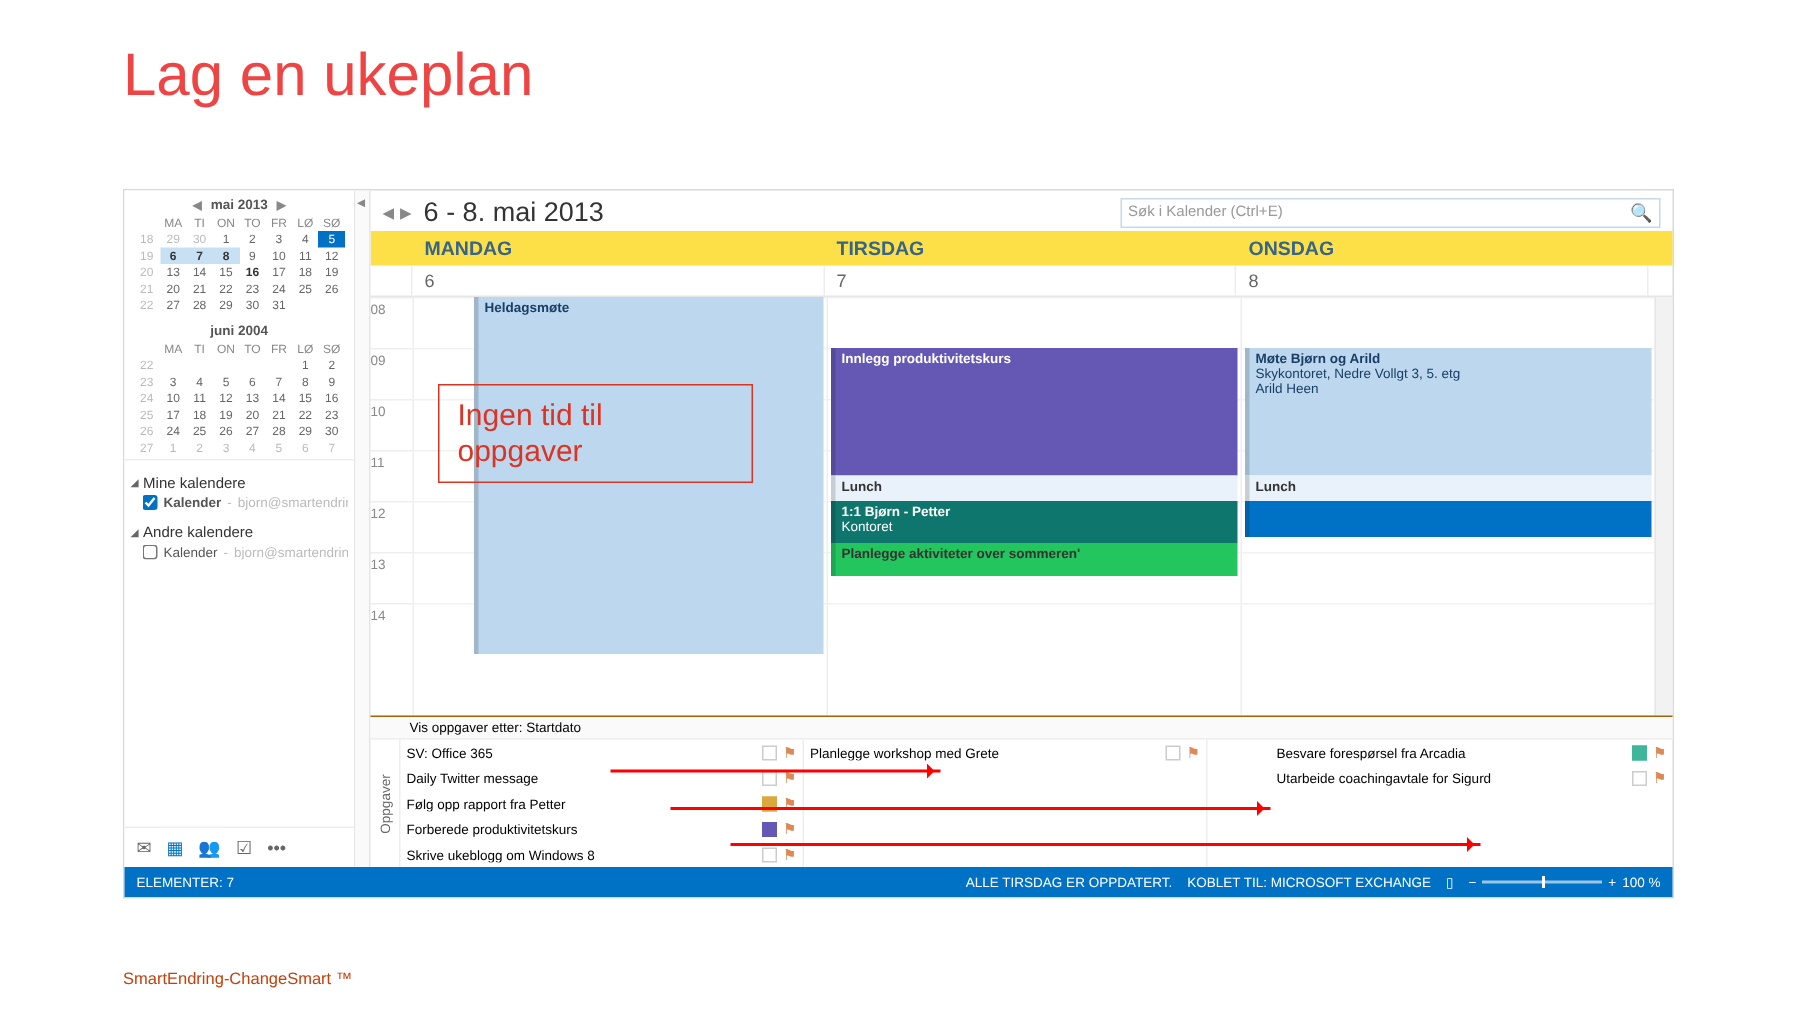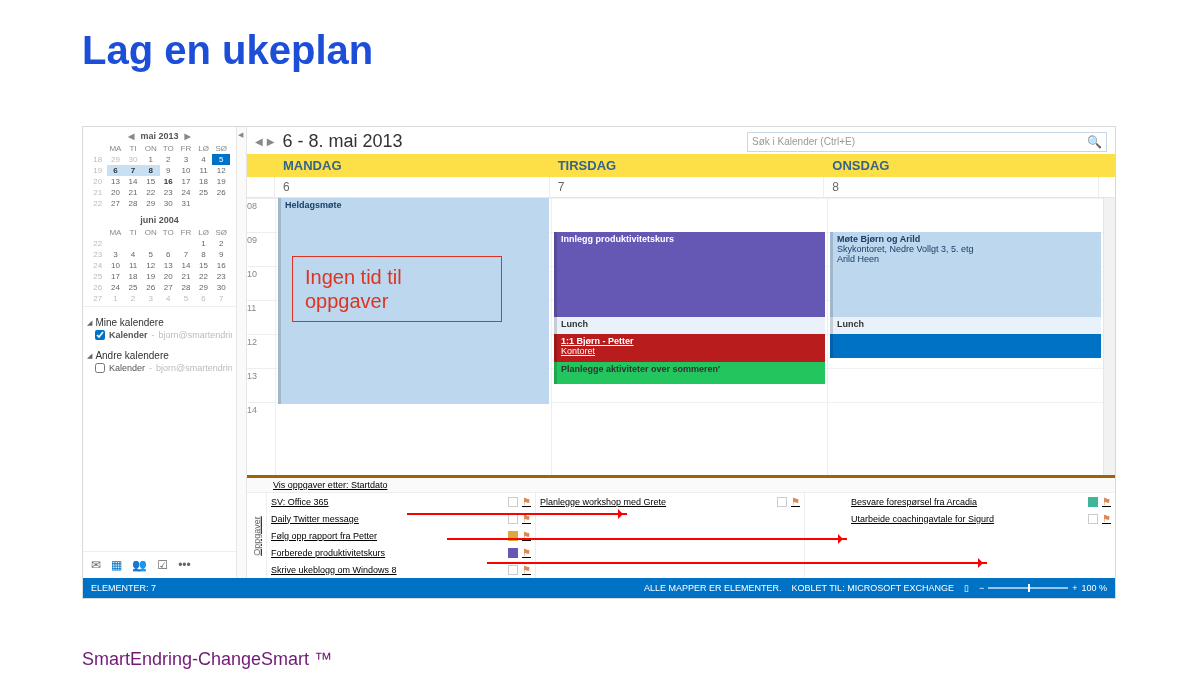--- a/index.html
+++ b/index.html
@@ -1,17 +1,17 @@
 <!DOCTYPE html>
 <html><head>
 <meta charset="utf-8">
 <style>
   * { box-sizing: border-box; margin: 0; padding: 0; font-family: "Segoe UI", Tahoma, sans-serif; }
   body { background: #fff; width: 1199px; height: 674px; overflow: hidden; position: relative; }
-  .slide-title { color: #1d4ed8; font-weight: 700; font-size: 40px; padding: 28px 0 0 82px; }
+  .slide-title { color: #ef4444; font-weight: 400; font-size: 40px; padding: 28px 0 0 82px; }
   .app { position: absolute; left: 82px; top: 126px; width: 1034px; height: 473px; border: 1px solid #d9d9d9; background:#fff; display:flex; flex-direction:column; }
   .app-body { flex: 1; display:flex; min-height:0; }
   
   .sidebar { width: 154px; background:#fff; border-right:1px solid #e6e6e6; display:flex; flex-direction:column; font-size:9px; color:#555; }
   .minical { padding: 4px 6px 2px; }
   .minical-head { display:flex; align-items:center; justify-content:center; gap:4px; font-weight:600; margin-bottom:2px;}
   .minical-head .nav { cursor:pointer; color:#888; font-size:8px; padding:0 2px;}
   .minical table { width:100%; border-collapse: collapse; table-layout:fixed;}
   .minical th, .minical td { text-align:center; font-size:8px; color:#666; padding:1px 0;}
   .minical th { color:#888; font-weight:400;}
@@ -45,28 +45,28 @@
   .date-row > div:last-child{border-right:none;}
   .grid { flex:1; display:flex; position:relative; min-height:0;}
   .hours-col { width:28px; font-size:9px; color:#888;}
   .hours-col div { height:34px; border-top:1px solid #eee; padding:2px 2px 0 0; text-align:left;}
   .day-col { flex:1; border-left:1px solid #eee; position:relative;}
   .slot { height:34px; border-top:1px solid #f1f1f1;}
   .scroll-track { width:12px; background:#f2f2f2; border-left:1px solid #e6e6e6;}
   .event { position:absolute; left:2px; right:2px; font-size:9px; padding:2px 4px; overflow:hidden; border-left:3px solid rgba(0,0,0,.15);}
   .ev-blue { background:#bcd7ee; color:#1a3e66;}
   .ev-purple { background:#6558b5; color:#fff;}
-  .ev-teal { background:#b91c1c; color:#fff;text-decoration:underline;}
+  .ev-teal { background:#0f766e; color:#fff;}
   .ev-gold { background:#22c55e; color:#333;}
   .ev-lite { background:#e9f2fa; color:#333;}
   .ev-solidblue { background:#0072c6;}
   .ev-title { font-weight:700;}
   .annot-box { position:absolute; border:1px solid #d32; color:#d32; background:transparent; font-size:20px; padding:8px 12px; line-height:1.2; pointer-events:none;}
   
-  .tasks { border-top:3px solid #a16207; font-size:9px; position:relative;text-decoration:underline;}
+  .tasks { border-top:1px solid #a16207; font-size:9px; position:relative;}
   .tasks-head { background:#fafafa; border-bottom:1px solid #eee; padding:2px 26px;}
   .tasks-body { display:flex;}
   .tasks-label { width:20px; border-right:1px solid #eee; display:flex; align-items:center; justify-content:center;}
   .tasks-label span{ transform:rotate(-90deg); font-size:9px; color:#666; white-space:nowrap;}
   .task-col { flex:1; border-right:1px solid #eee; padding:0 4px;}
   .task-col:last-child{border-right:none;margin-left:42px;}
   .task-row { display:flex; align-items:center; gap:4px; height:17px;}
   .task-row .txt { flex:1; white-space:nowrap; overflow:hidden; text-overflow:ellipsis;}
   .chip { width:10px; height:10px; border:1px solid #ccc;}
   .chip.g{background:#3fb59a;border-color:#3fb59a;}
@@ -74,21 +74,21 @@
   .chip.o{background:#d9a93d;border-color:#d9a93d;}
   .flag { color:#d85; font-size:10px;}
   .arrow { position:absolute; height:2px; background:#f00; pointer-events:none;}
   .arrow::after{content:""; position:absolute; right:-1px; top:-4px; border:5px solid transparent; border-left-color:#f00;}
   
   .statusbar { height:20px; background:#0072c6; color:#fff; display:flex; align-items:center; font-size:9px; padding:0 8px; gap:10px;}
   .statusbar .grow{flex:1;}
   .zoom { display:flex; align-items:center; gap:4px;}
   .zoom .track{ width:80px; height:2px; background:#9cc5e8; position:relative;}
   .zoom .track::after{content:""; position:absolute; left:50%; top:-3px; width:2px; height:8px; background:#fff;}
-  .footer-note { position:absolute; left:82px; bottom:4px; color:#701a75; font-size:18px;}
+  .footer-note { position:absolute; left:82px; bottom:15px; color:#c2410c; font-size:11px;}
 </style>
 </head>
 <body>
 
 <div class="slide-title">Lag en ukeplan</div>
 
 <div class="app">
   <div class="app-body">
 
     <div class="sidebar">
@@ -309,21 +309,21 @@
           </div>
 
         <div class="day-col" id="dc1">
             <div class="slot"></div>
             <div class="slot"></div>
             <div class="slot"></div>
             <div class="slot"></div>
             <div class="slot"></div>
             <div class="slot"></div>
             <div class="slot"></div>
-          <div class="event ev-blue" style="top:0;height:206px;">
+          <div class="event ev-blue" style="top:0;height:238px;margin-left:38px;">
             <div class="ev-title">Heldagsmøte</div>
           </div>
           <div class="annot-box" style="top:58px;left:16px;width:210px;">Ingen tid til oppgaver</div>
         </div>
 
         <div class="day-col" id="dc2">
             <div class="slot"></div>
             <div class="slot"></div>
             <div class="slot"></div>
             <div class="slot"></div>
@@ -424,21 +424,21 @@
         <div class="arrow" style="top:35px;left:160px;width:220px;"></div>
         <div class="arrow" style="top:60px;left:200px;width:400px;"></div>
         <div class="arrow" style="top:84px;left:240px;width:500px;"></div>
       </div>
     </div>
   </div>
 
   <div class="statusbar">
     <span>ELEMENTER: 7</span>
     <span class="grow"></span>
-    <span>ALLE MAPPER ER ELEMENTER.</span>
+    <span>ALLE TIRSDAG ER OPPDATERT.</span>
     <span>KOBLET TIL: MICROSOFT EXCHANGE</span>
     <span>▯</span>
     <div class="zoom">
       <span>−</span>
       <div class="track"></div>
       <span>+</span>
       <span>100 %</span>
     </div>
   </div>
 </div>

